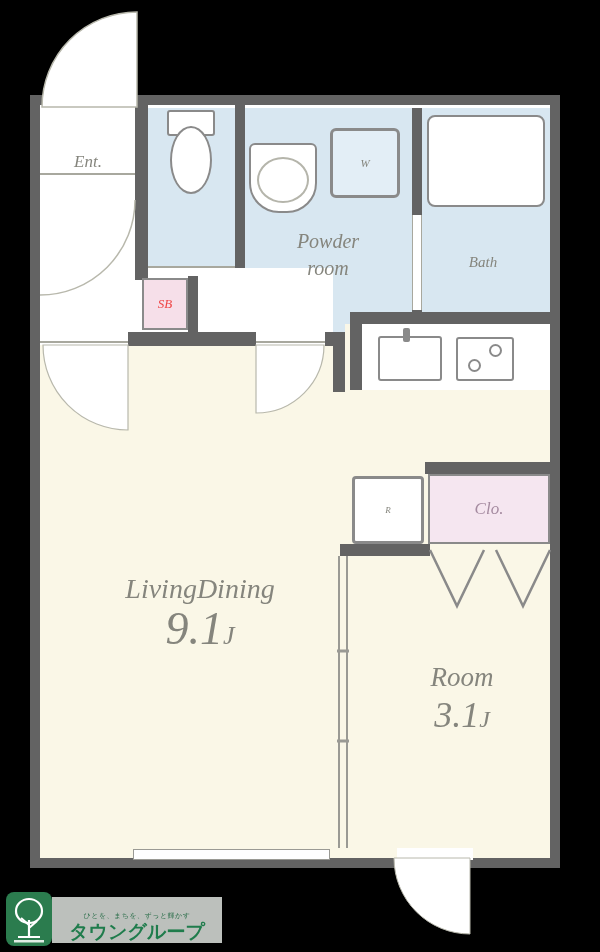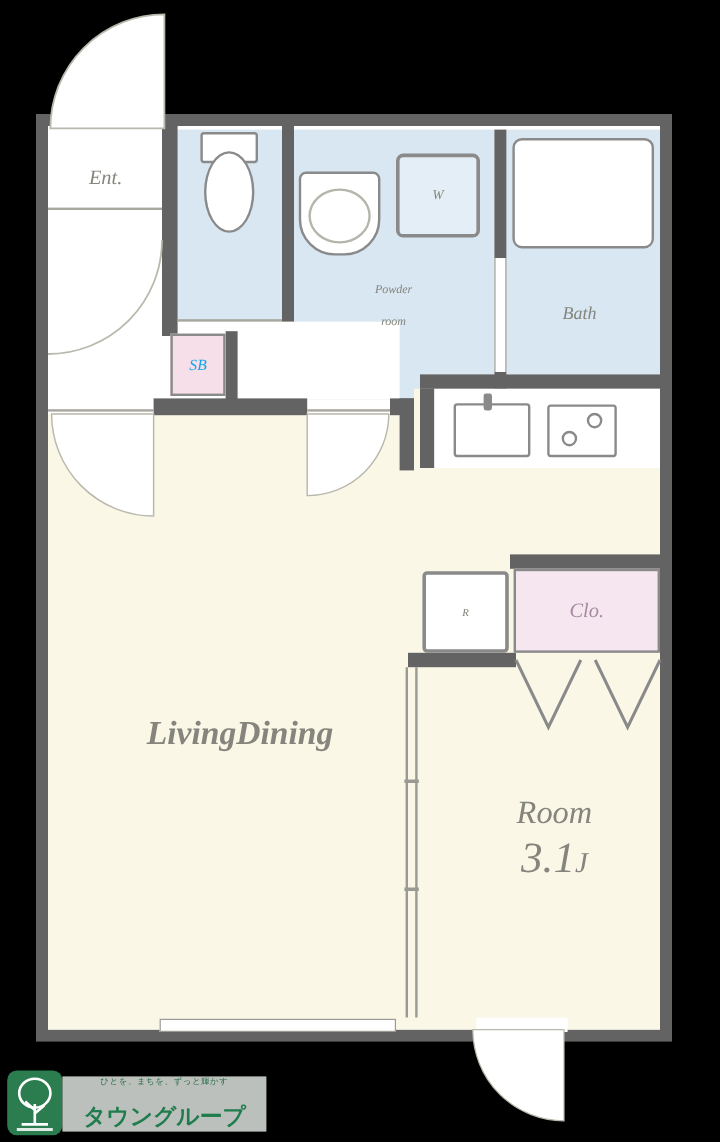--- a/index.html
+++ b/index.html
@@ -55,38 +55,38 @@
   #burner2{left:489px;top:344px;width:13px;height:13px;border-radius:50%;}
   #wbox{left:330px;top:128px;width:70px;height:70px;background:#e3eef6;border:3px solid #8a8a8a;border-radius:6px;}
   #sbbox{left:142px;top:278px;width:46px;height:52px;background:#f6dfe9;border:2px solid #8a8a8a;}
   #rbox{left:352px;top:476px;width:72px;height:68px;background:#fff;border:3px solid #8a8a8a;border-radius:4px;}
   #clobox{left:428px;top:474px;width:122px;height:70px;background:#f5e6f0;border:2px solid #8a8a8a;}
   
   #overlay{left:0;top:0;width:600px;height:952px;pointer-events:none;}
   
   .lbl{position:absolute;color:#85857d;font-style:italic;white-space:nowrap;
        transform:translate(-50%,-50%);text-align:center;}
-  #l-ent{left:88px;top:148px;font-size:17px;}
+  #l-ent{left:88px;top:162px;font-size:17px;}
   #l-w{left:365px;top:163px;font-size:11px;}
-  #l-sb{left:165px;top:304px;font-size:13px;color:#0ea5e9;}
-  #l-powder{left:328px;top:255px;font-size:10px;line-height:27px;}
+  #l-sb{left:165px;top:304px;font-size:13px;color:#ef4444;}
+  #l-powder{left:328px;top:255px;font-size:20px;line-height:27px;}
   #l-bath{left:483px;top:262px;font-size:15px;}
   #l-r{left:388px;top:510px;font-size:9px;}
   #l-clo{left:489px;top:509px;font-size:17px;color:#a58ba0;}
-  #l-ldk{left:200px;top:612px;font-size:28px;line-height:40px;font-weight:bold;}
+  #l-ldk{left:200px;top:612px;font-size:28px;line-height:40px;}
   #l-ldk .size{font-size:46px;}
   #l-ldk .unit{font-size:26px;}
   #l-room{left:462px;top:698px;font-size:27px;line-height:38px;}
   #l-room .size{font-size:36px;}
   #l-room .unit{font-size:24px;}
   .sizeline{display:block;}
   
   #logo-green{left:6px;top:892px;width:46px;height:54px;background:#2b7c4e;border-radius:8px;}
   #logo-bar{left:52px;top:897px;width:170px;height:46px;background:#bcc0bc;
-            display:flex;flex-direction:column;align-items:center;justify-content:space-between;
+            display:flex;flex-direction:column;align-items:center;justify-content:flex-end;
             font-family:"Liberation Sans","DejaVu Sans",sans-serif;}
   #logo-tagline{font-size:7px;color:#2b6e4a;letter-spacing:0.5px;line-height:10px;}
   #logo-brand{font-size:19px;font-weight:bold;color:#1f7c4c;line-height:22px;}
 </style>
 </head>
 <body>
 
 <div id="canvas">
 
   <div class="abs" id="plan-wall"></div>
@@ -153,20 +153,21 @@
   <div class="lbl" id="l-sb">SB</div>
   <div class="lbl" id="l-powder">
     <span>Powder</span><br>
     <span>room</span>
   </div>
   <div class="lbl" id="l-bath">Bath</div>
   <div class="lbl" id="l-r">R</div>
   <div class="lbl" id="l-clo">Clo.</div>
   <div class="lbl" id="l-ldk">
     <span>LivingDining</span><br>
+    <span class="sizeline"><span class="size">9.1</span><span class="unit">J</span></span>
   </div>
   <div class="lbl" id="l-room">
     <span>Room</span>
     <span class="sizeline"><span class="size">3.1</span><span class="unit">J</span></span>
   </div>
 
   <div class="abs" id="logo-green">
     <svg width="46" height="54" viewBox="0 0 46 54">
       <ellipse cx="23" cy="19" rx="13" ry="12" fill="none" stroke="#ffffff" stroke-width="2.2"></ellipse>
       <path d="M23,28 V45 M23,33 L15,26 M23,36 L31,29 M12,45 H34" fill="none" stroke="#ffffff" stroke-width="2.2"></path>

